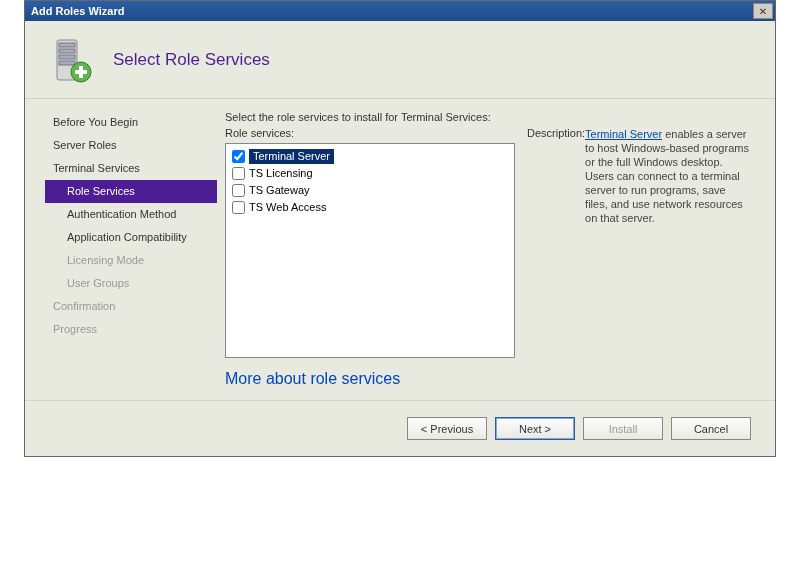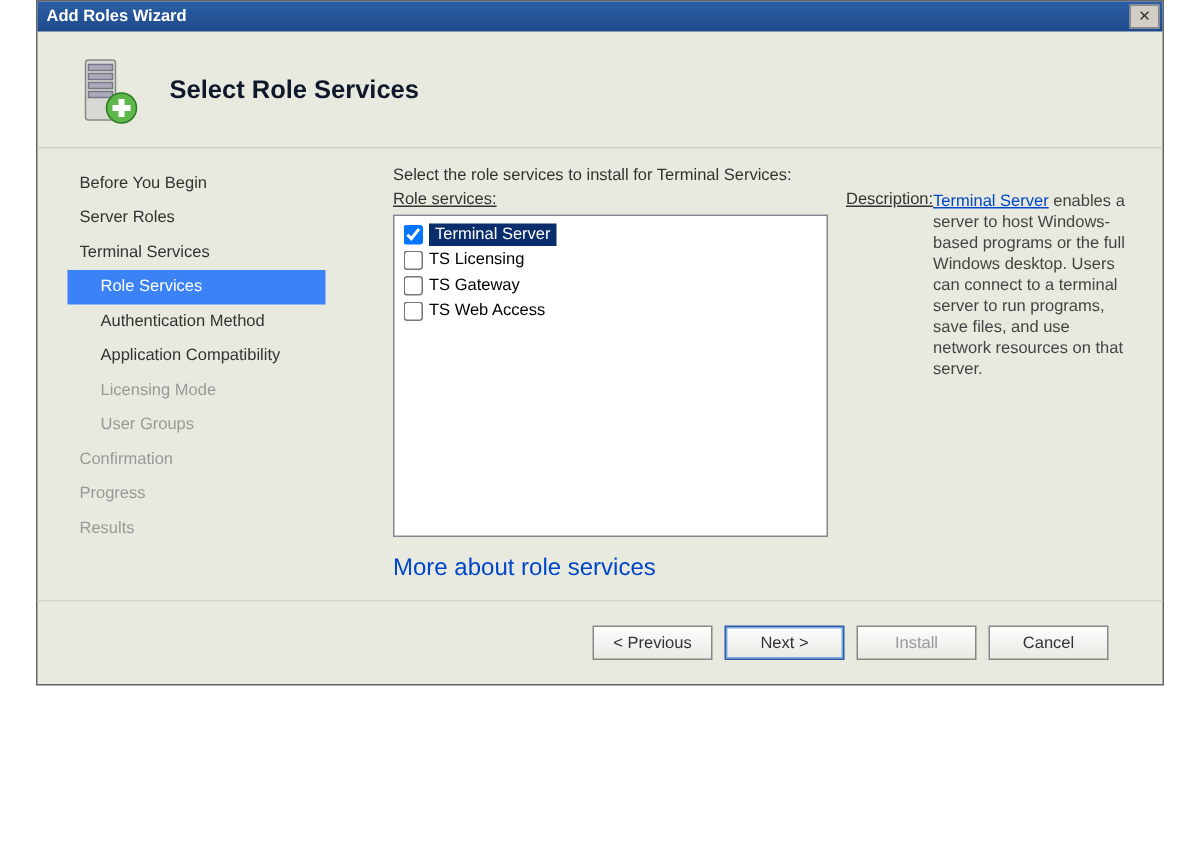--- a/index.html
+++ b/index.html
@@ -4,42 +4,42 @@
   <style>
     * { box-sizing: border-box; margin: 0; padding: 0; }
     body { font-family: Tahoma, "Segoe UI", sans-serif; font-size: 11px; background: #fff; }
     .window { width: 800px; height: 469px; background: #fff; position: relative; }
     .page-border { position: absolute; top: 0; left: 24px; right: 24px; bottom: 12px; border: 1px solid #666; background: #e8eae0; }
     .titlebar { height: 20px; background: linear-gradient(to bottom, #2c5fa5, #1e4a8a); display: flex; align-items: center; padding: 0 2px 0 6px; color: #fff; }
     .titlebar-text { font-weight: bold; font-size: 11px; flex: 1; }
     .close-btn { width: 20px; height: 16px; background: #d2cec6; border: 1px solid #888; display: flex; align-items: center; justify-content: center; font-family: Arial; font-size: 10px; color: #333; cursor: pointer; }
     .header-area { height: 78px; display: flex; align-items: center; padding: 0 24px; border-bottom: 1px solid #d0d0c8; }
     .header-icon { width: 48px; height: 48px; margin-right: 16px; }
-    .page-title { font-size: 17px; font-weight: bold; color: #0f172a; }
-    .body-area { position: absolute; top: 98px; left: 0; right: 0; bottom: 56px; display: flex; gap: 37px; }
+    .page-title { font-size: 17px; font-weight: normal; color: #4c1d95; }
+    .body-area { position: absolute; top: 98px; left: 0; right: 0; bottom: 56px; display: flex; }
     .sidebar { width: 200px; padding: 12px 8px 12px 20px; }
     .nav-item { padding: 4px 8px; color: #333; cursor: pointer; font-size: 11px; line-height: 15px; }
     .nav-item.sub { padding-left: 22px; }
-    .nav-item.selected { background: #3b82f6; color: #fff; }
+    .nav-item.selected { background: #4c1d95; color: #fff; }
     .nav-item.disabled { color: #999; }
     .main-content { flex: 1; padding: 12px 24px 12px 0; display: flex; flex-direction: column; }
     .instruction { margin-bottom: 4px; color: #333; }
     .panels-row { display: flex; gap: 12px; flex: 1; min-height: 0; }
     .services-col { width: 290px; display: flex; flex-direction: column; }
-    .label-text { margin-bottom: 4px; color: #333; text-decoration: underline; }
+    .label-text { margin-bottom: 4px; color: #333; }
     .services-box { flex: 1; background: #fff; border: 1px solid #828790; padding: 4px; }
     .svc-row { display: flex; align-items: center; padding: 1px 2px; gap: 4px; line-height: 15px; }
     .svc-row input[type=checkbox] { width: 13px; height: 13px; cursor: pointer; }
     .svc-label { font-size: 11px; }
     .svc-row.highlighted .svc-label { background: #0a2d6b; color: #fff; padding: 0 4px; }
     .desc-col { flex: 1; display: flex; flex-direction: row; }
     .desc-text { color: #444; line-height: 14px; }
     .desc-text .link { color: #0046c8; text-decoration: underline; cursor: pointer; }
     .more-link { color: #0046c8; margin-top: 12px; cursor: pointer; display: inline-block; font-size: 16px; }
-    .footer-area { position: absolute; left: 0; right: 0; bottom: 0; height: 56px; border-top: 1px solid #d4d4cc; display: flex; align-items: center; justify-content: flex-end; padding: 0 36px; gap: 8px; }
+    .footer-area { position: absolute; left: 0; right: 0; bottom: 0; height: 56px; border-top: 1px solid #d4d4cc; display: flex; align-items: center; justify-content: flex-end; padding: 0 24px; gap: 8px; }
     .footer-btn { min-width: 80px; height: 23px; border: 1px solid #888; background: linear-gradient(to bottom, #fdfdfd, #e9e9e3); font-size: 11px; cursor: pointer; padding: 0 10px; color: #333; }
     .footer-btn.default { border: 1px solid #2a5aa8; box-shadow: inset 0 0 0 1px #7da8e0; }
     .footer-btn:disabled { color: #999; cursor: default; }
   </style>
 </head>
 <body>
 
 <div class="window">
   <div class="page-border">
     <div class="titlebar">
@@ -70,21 +70,20 @@
           <div class="nav-item">Before You Begin</div>
           <div class="nav-item">Server Roles</div>
           <div class="nav-item">Terminal Services</div>
           <div class="nav-item sub selected">Role Services</div>
           <div class="nav-item sub">Authentication Method</div>
           <div class="nav-item sub">Application Compatibility</div>
           <div class="nav-item sub disabled">Licensing Mode</div>
           <div class="nav-item sub disabled">User Groups</div>
           <div class="nav-item disabled">Confirmation</div>
           <div class="nav-item disabled">Progress</div>
-          <div class="nav-item disabled">Results</div>
         </div>
 
       <div class="main-content">
         <div class="instruction">Select the role services to install for Terminal Services:</div>
         <div class="panels-row">
           <div class="services-col">
             <div class="label-text">Role services:</div>
             <div class="services-box" id="services-box">
                 <div class="svc-row highlighted">
                   <input type="checkbox" checked="" style="">

